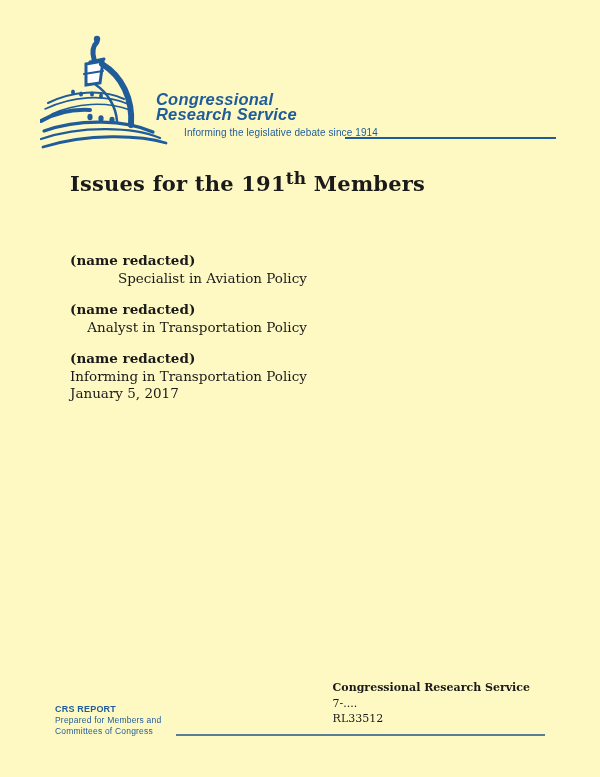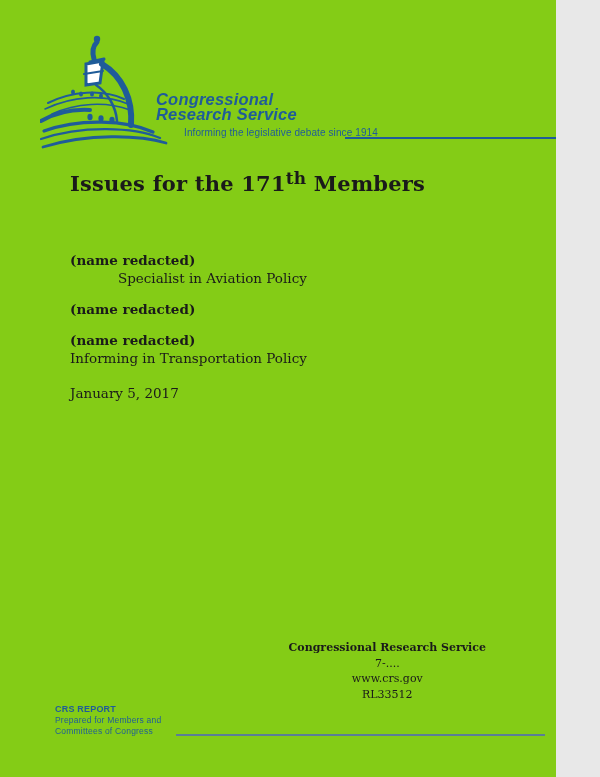--- a/index.html
+++ b/index.html
@@ -1,20 +1,20 @@
 <!DOCTYPE html>
 <html><head>
 <meta charset="utf-8">
 <style>
   html, body { margin: 0; padding: 0; background: #e8e8e8; }
   .page {
     position: relative;
-    width: 556px;
+    width: 600px;
     height: 777px;
-    background: #84cc16;
+    background: #fef9c3;
     overflow: hidden;
     font-family: "DejaVu Serif", serif;
   }
 
   
   .dome-svg {
     position: absolute;
     left: 40px;
     top: 30px;
     width: 130px;
@@ -86,22 +86,22 @@
     top: 384px;
     font-size: 13.5px;
     line-height: 18px;
     color: #1a1a1a;
   }
 
   
   .footer-right {
     position: absolute;
     right: 70px;
-    top: 640px;
-    text-align: center;
+    top: 680px;
+    text-align: left;
     font-size: 11px;
     line-height: 15.5px;
     color: #1a1a1a;
   }
   .footer-right .org { font-weight: 700; }
   .footer-right a { color: #1a1a1a; text-decoration: none; }
 
   
   .footer-left {
     position: absolute;
@@ -160,43 +160,43 @@
   </svg>
 
   <div class="logo-name">
     <div>Congressional</div>
     <div>Research Service</div>
   </div>
   <div class="logo-tagline">Informing the legislative debate since 1914</div>
   <div class="tagline-rule"></div>
 
   <div class="title">
-    <div><span>Issues for the 171</span><sup>th</sup><span> Members</span></div>
+    <div><span>Issues for the 191</span><sup>th</sup><span> Members</span></div>
   </div>
 
   <div class="authors">
     <div class="author-block">
       <div class="author-name">(name redacted)</div>
       <div class="author-role">Specialist in Aviation Policy</div>
     </div>
     <div class="author-block">
       <div class="author-name">(name redacted)</div>
+      <div class="author-role">Analyst in Transportation Policy</div>
     </div>
     <div class="author-block">
       <div class="author-name">(name redacted)</div>
       <div class="author-role">Informing in Transportation Policy</div>
     </div>
   </div>
 
   <div class="report-date">January 5, 2017</div>
 
   <div class="footer-right">
     <div class="org">Congressional Research Service</div>
     <div>7-....</div>
-    <div><a href="#">www.crs.gov</a></div>
     <div>RL33512</div>
   </div>
 
   <div class="footer-left">
     <div class="crs-report-label">CRS REPORT</div>
     <div>Prepared for Members and</div>
     <div>Committees of Congress</div>
   </div>
   <div class="footer-rule"></div>
 

